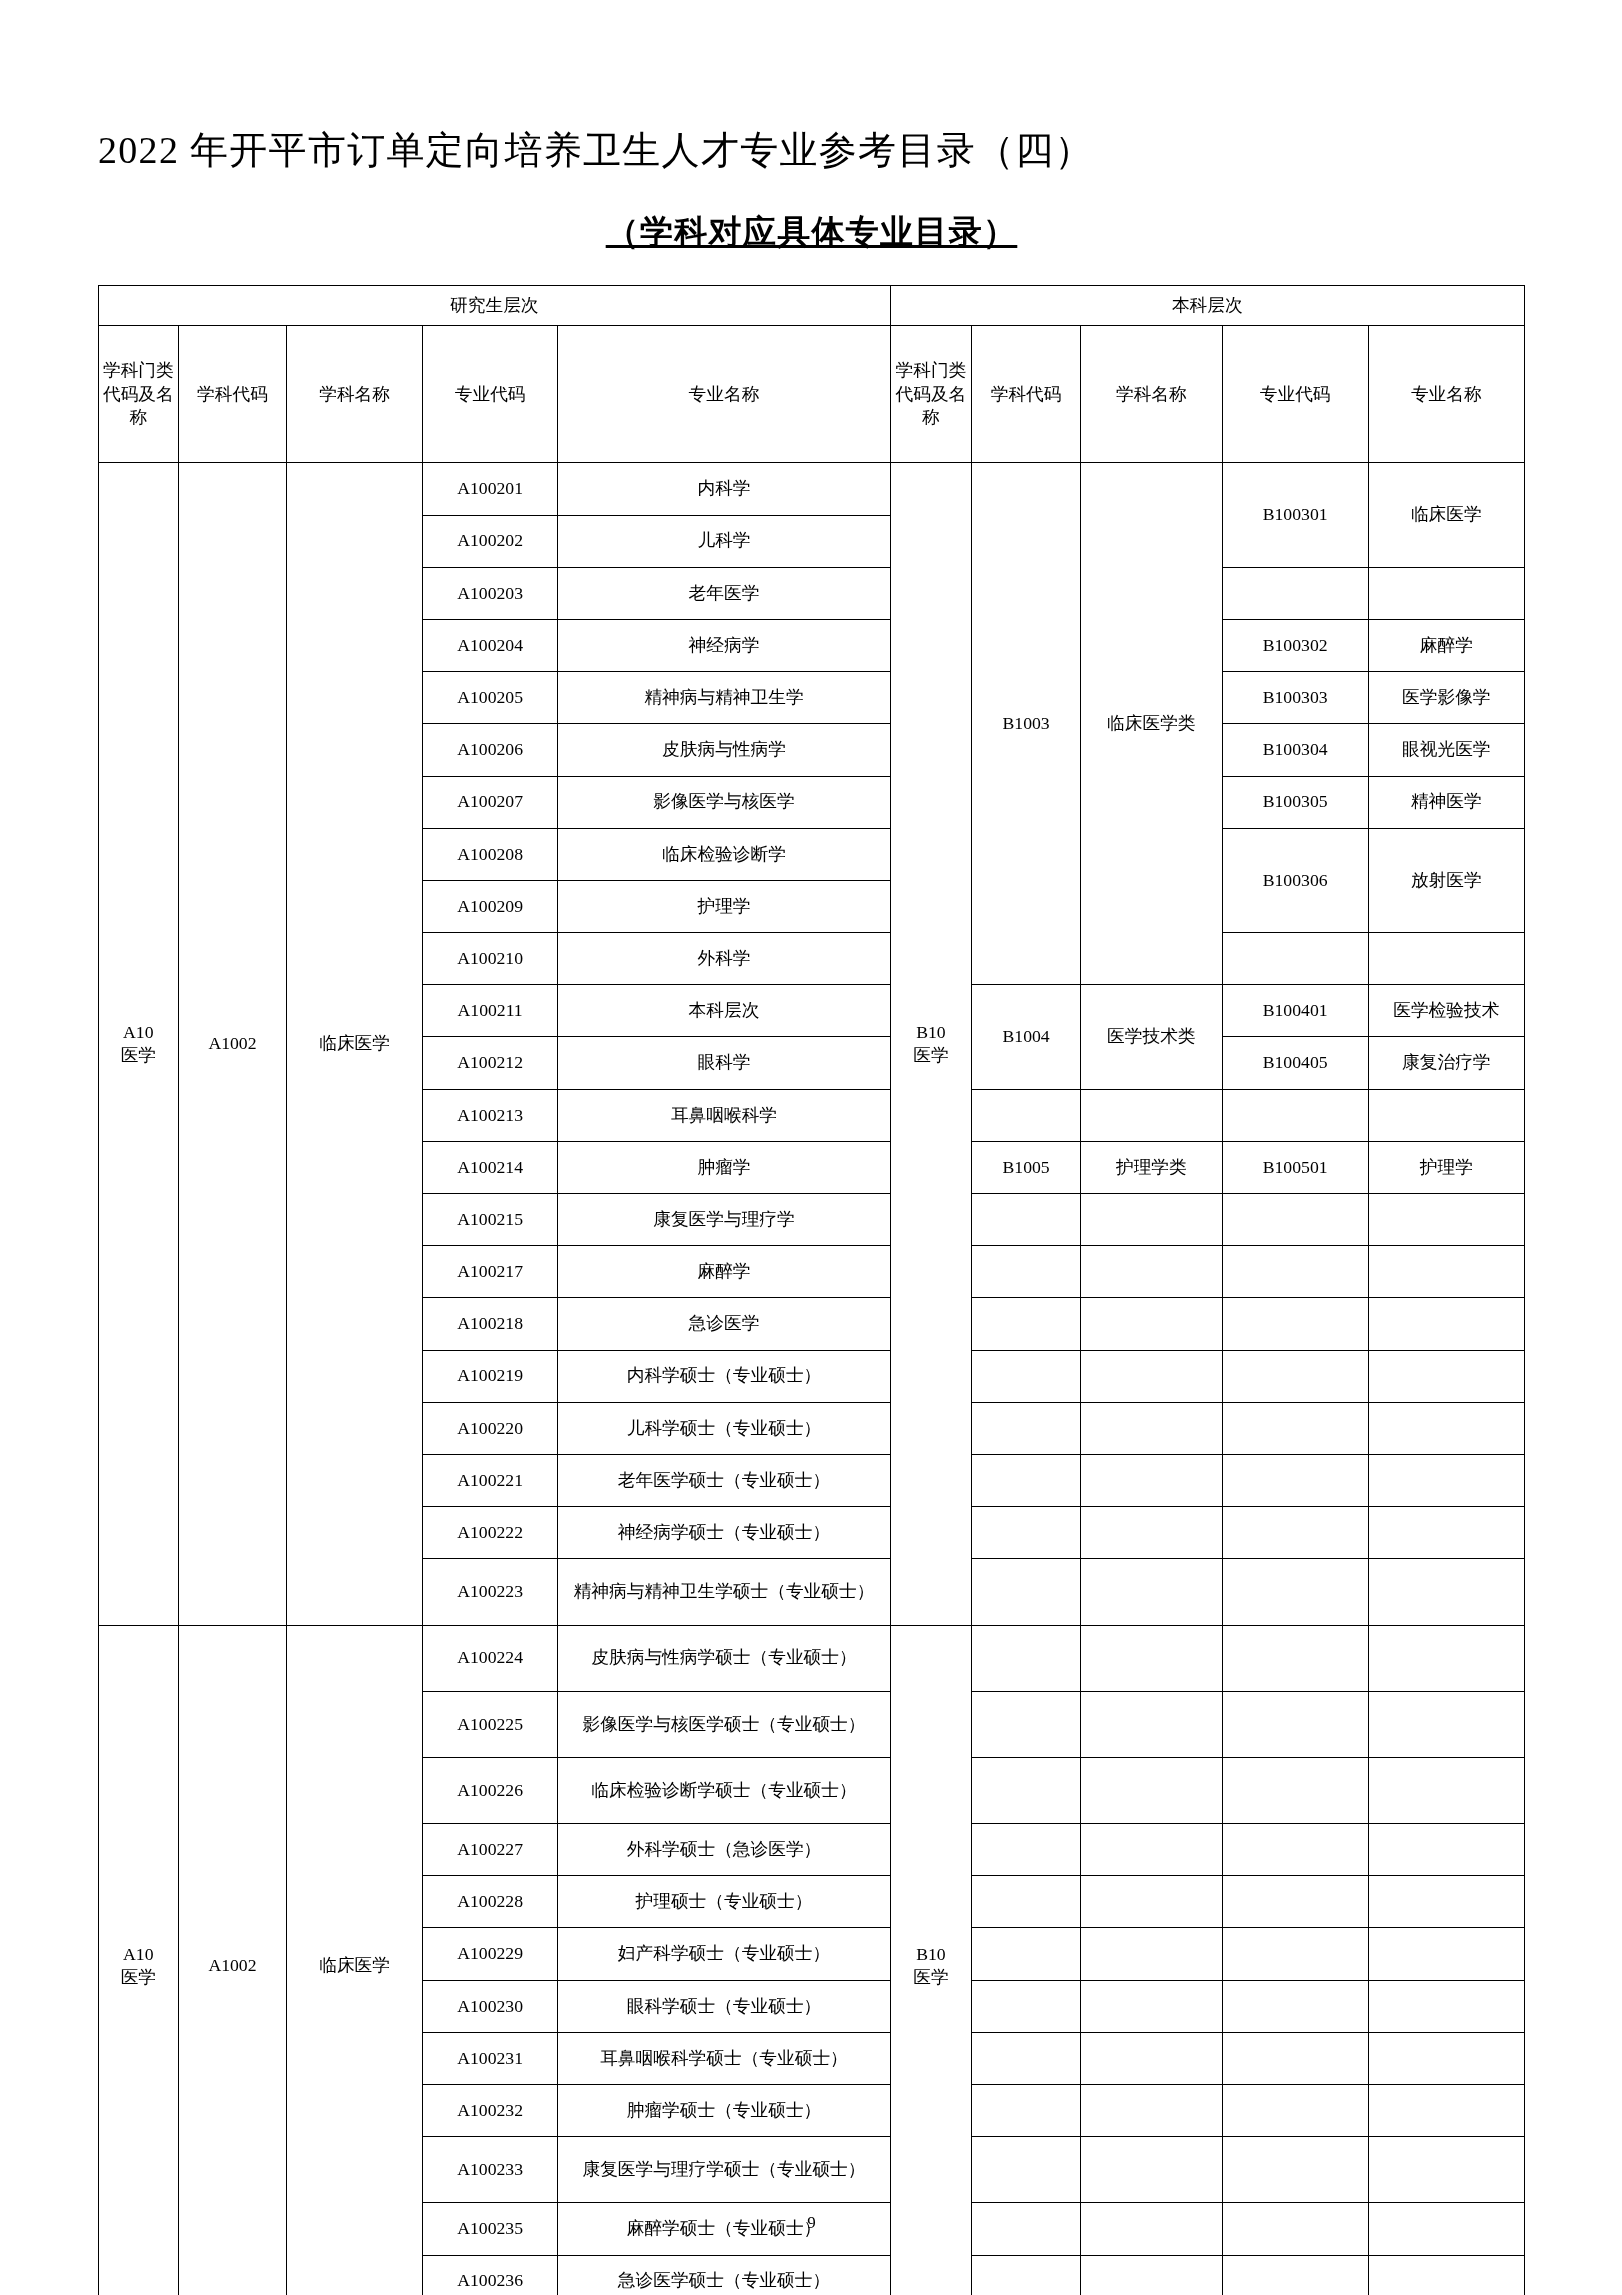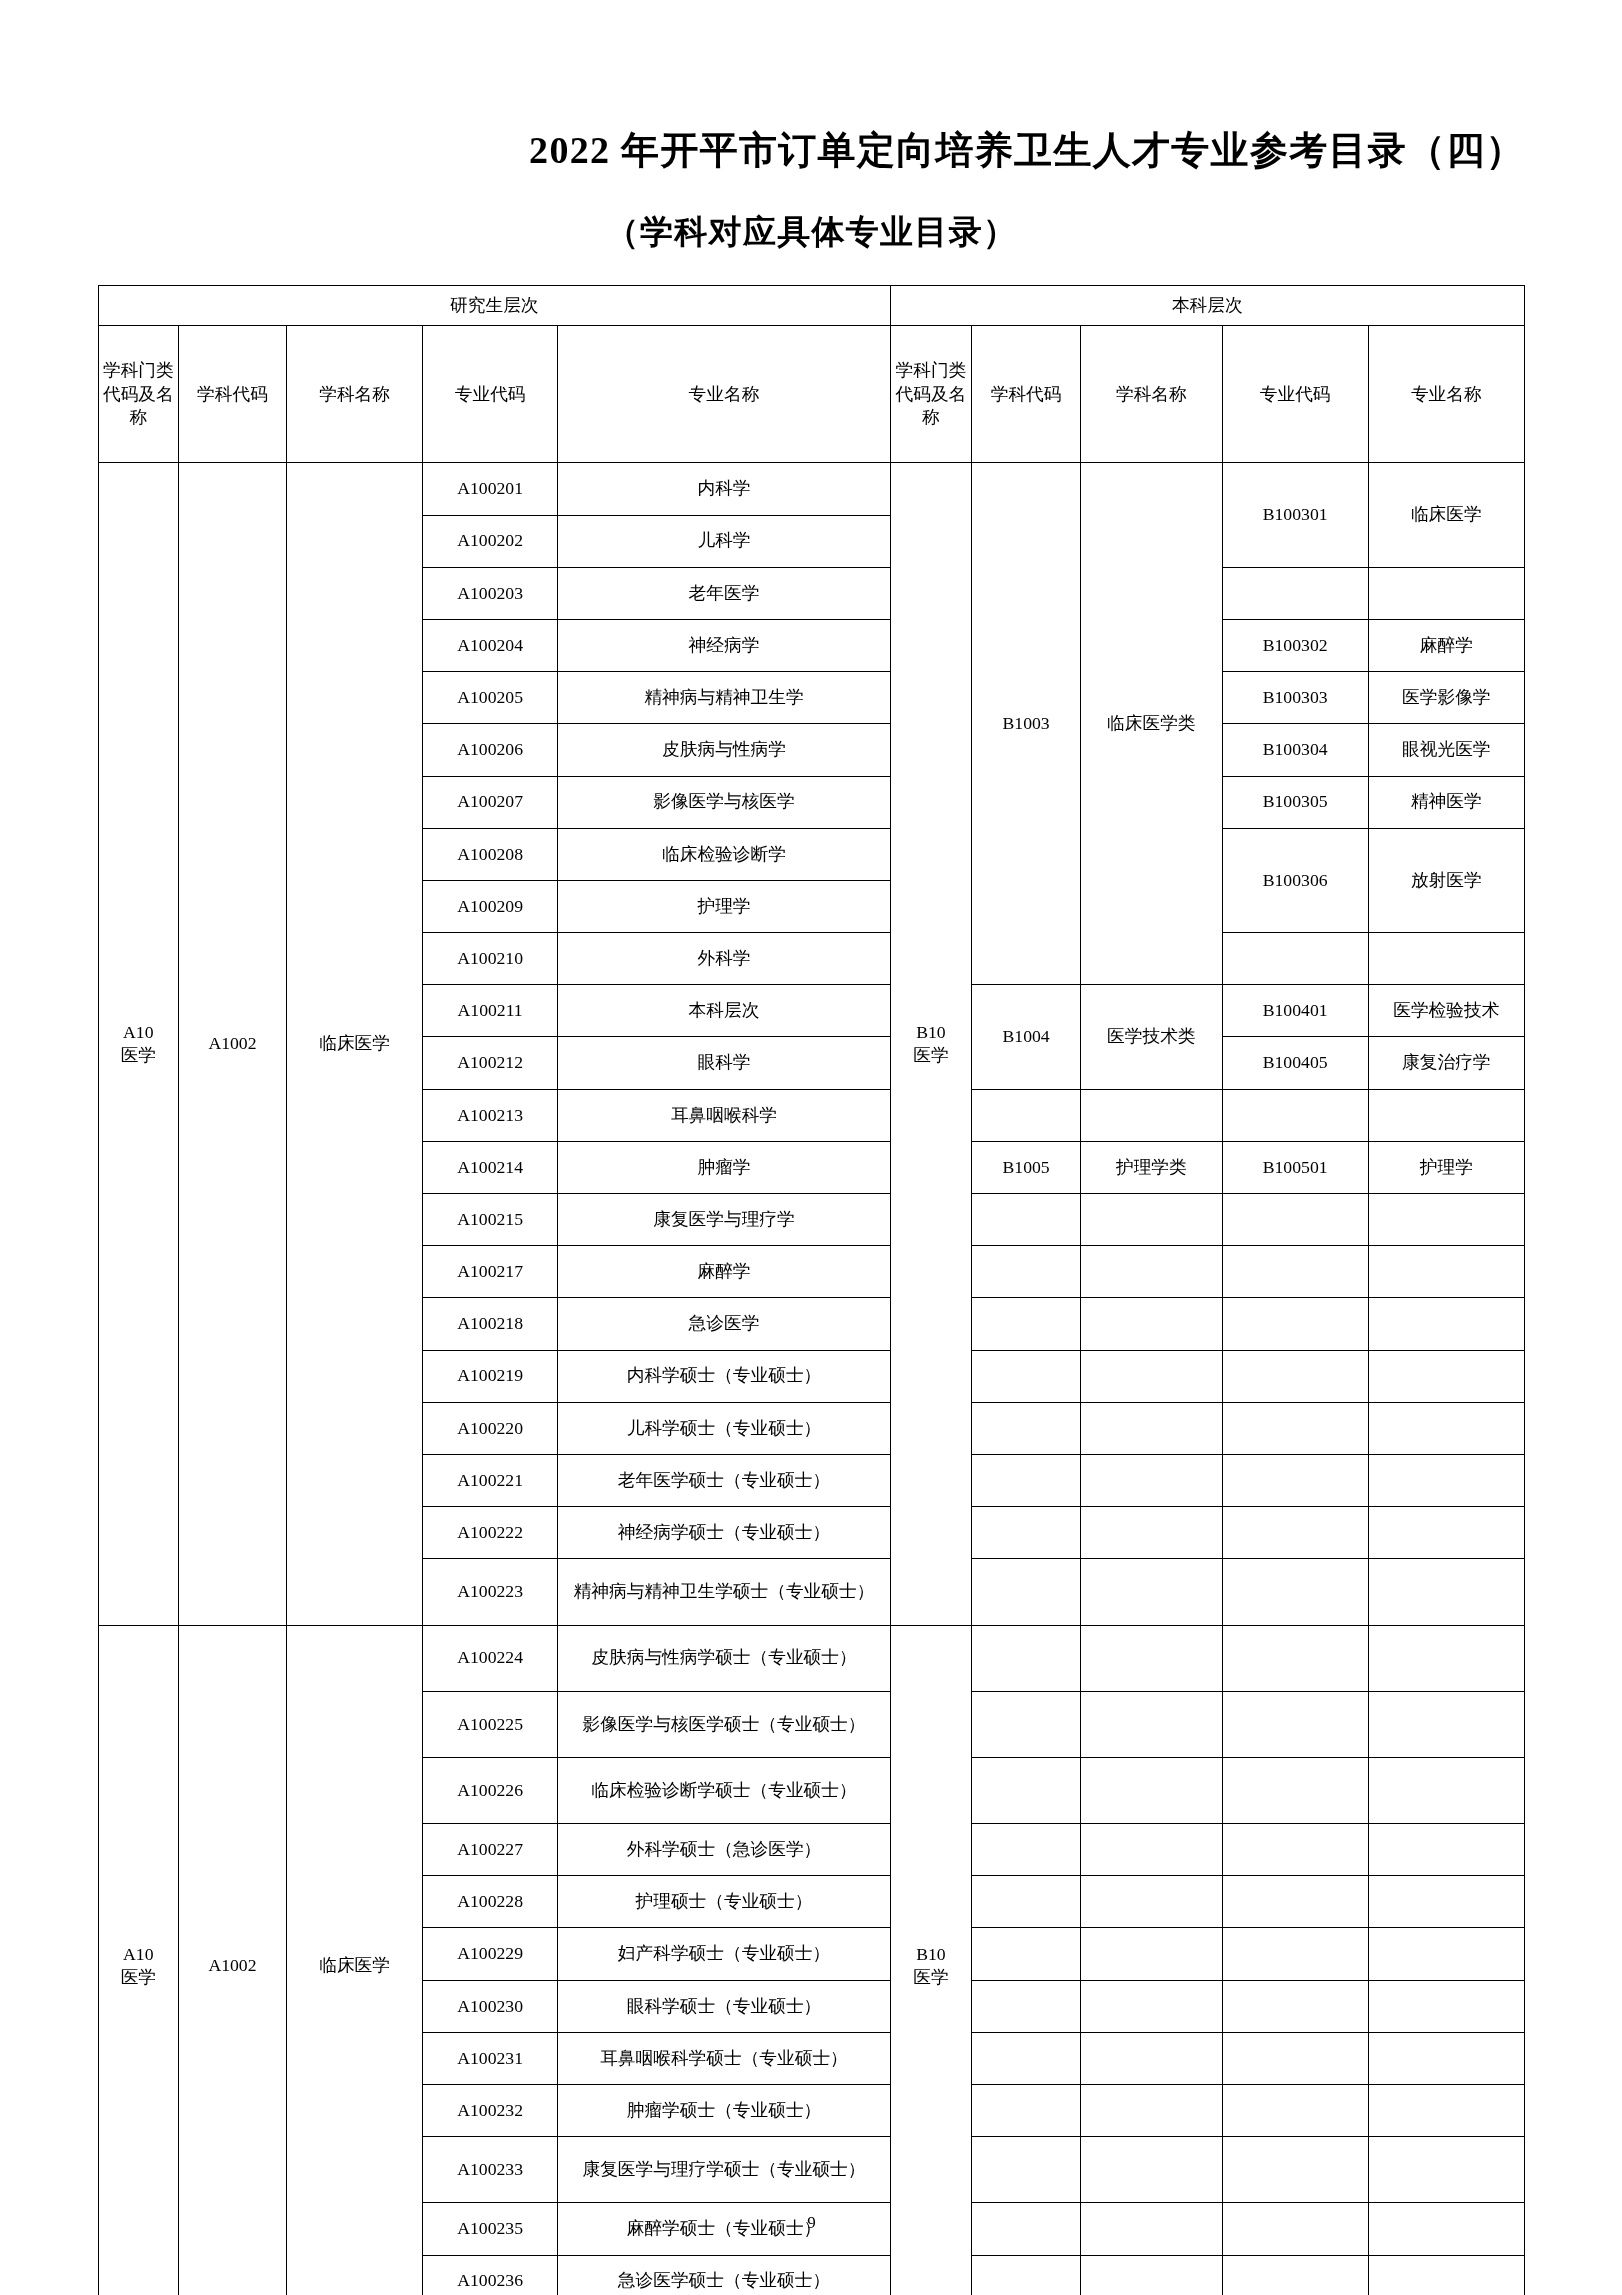--- a/index.html
+++ b/index.html
@@ -16,34 +16,35 @@
   }
   .page {
     position: absolute;
     left: 0; top: 0;
     width: 1623px;
     height: 2295px;
     box-sizing: border-box;
     padding: 92px 98px 39px 98px;
   }
   .title-main {
-    text-align: right;
+    text-align: left;
     font-size: 38px;
-    font-weight: bold;
+    font-weight: normal;
     letter-spacing: 1.3px;
     margin: 33px 0 0 0;
     font-family: "Liberation Serif", serif;
   }
   .title-sub {
     text-align: center;
     font-size: 33px;
     font-weight: bold;
     letter-spacing: 1.3px;
     margin: 34px 0 30px 0;
     font-family: "Liberation Serif", serif;
+    text-decoration: underline;
   }
   table.doc-table {
     border-collapse: collapse;
     width: 1427px;
     margin: 0 auto;
     table-layout: fixed;
   }
   table.doc-table td, table.doc-table th {
     border: 1.3px solid #000000;
     font-size: 17.7px;

